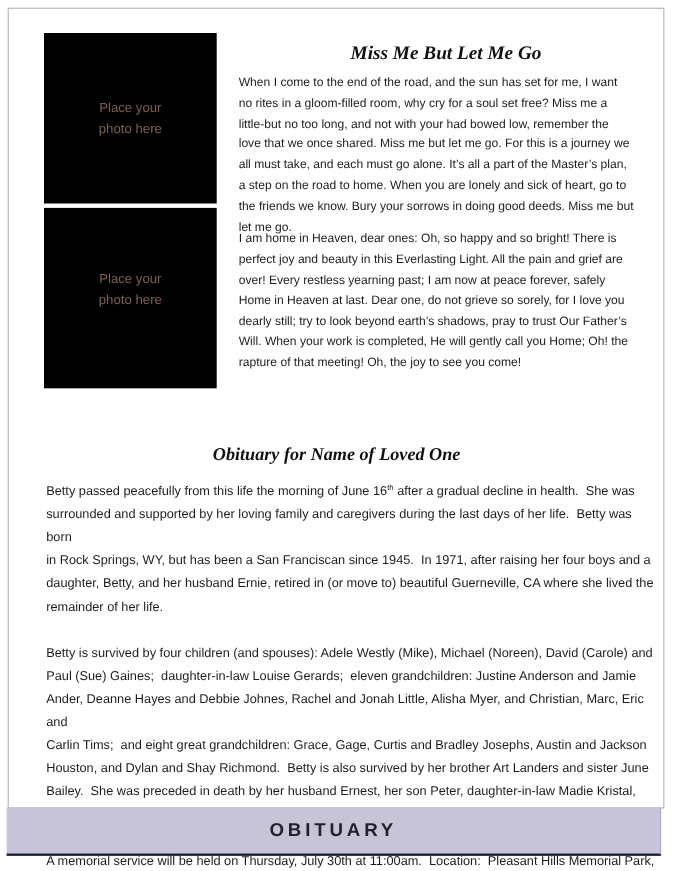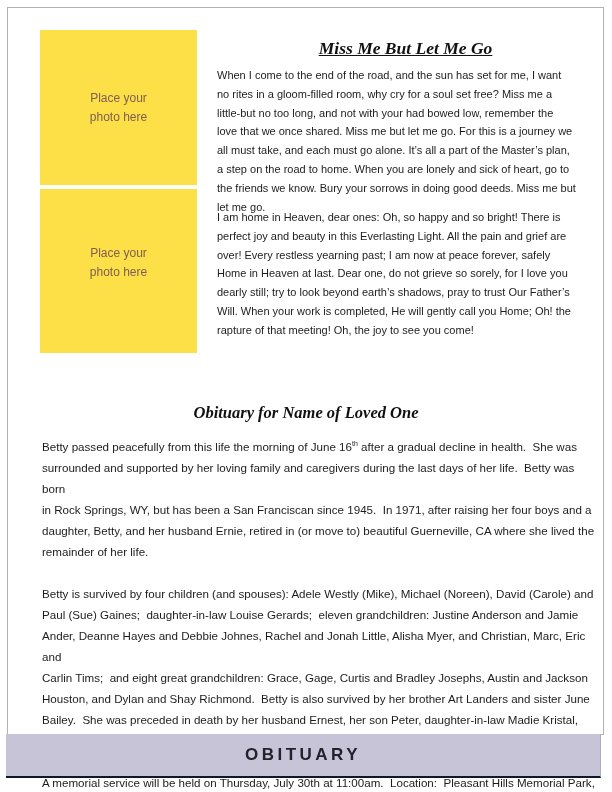--- a/index.html
+++ b/index.html
@@ -15,21 +15,21 @@
     left: 7px; top: 7px;
     width: 597px; height: 728px;
     border: 1px solid #b3b1b1;
     background: #ffffff;
   }
 
   .photo-box {
     position: absolute;
     left: 40px;
     width: 157px;
-    background: #fde047;
+    background: #000000;
     display: flex;
     align-items: center;
     justify-content: center;
     cursor: pointer;
   }
   .photo-box.first  { top: 30px;  height: 155px; }
   .photo-box.second { top: 189px; height: 164px; padding-bottom: 16px; }
   .photo-box .ph-text {
     color: #7d6054;
     font-size: 12px;
@@ -47,21 +47,20 @@
   .poem.second { top: 208px; }
   .poem-title {
     font-family: "Liberation Serif", serif;
     font-style: italic;
     font-weight: bold;
     font-size: 17.5px;
     text-align: center;
     width: 377px;
     color: #111111;
     margin-bottom: 7px;
-    text-decoration: underline;
   }
   .poem-body {
     font-size: 11px;
     line-height: 18.8px;
     color: #1c1c1c;
     white-space: pre-wrap;
   }
 
   .obituary {
     position: absolute;

